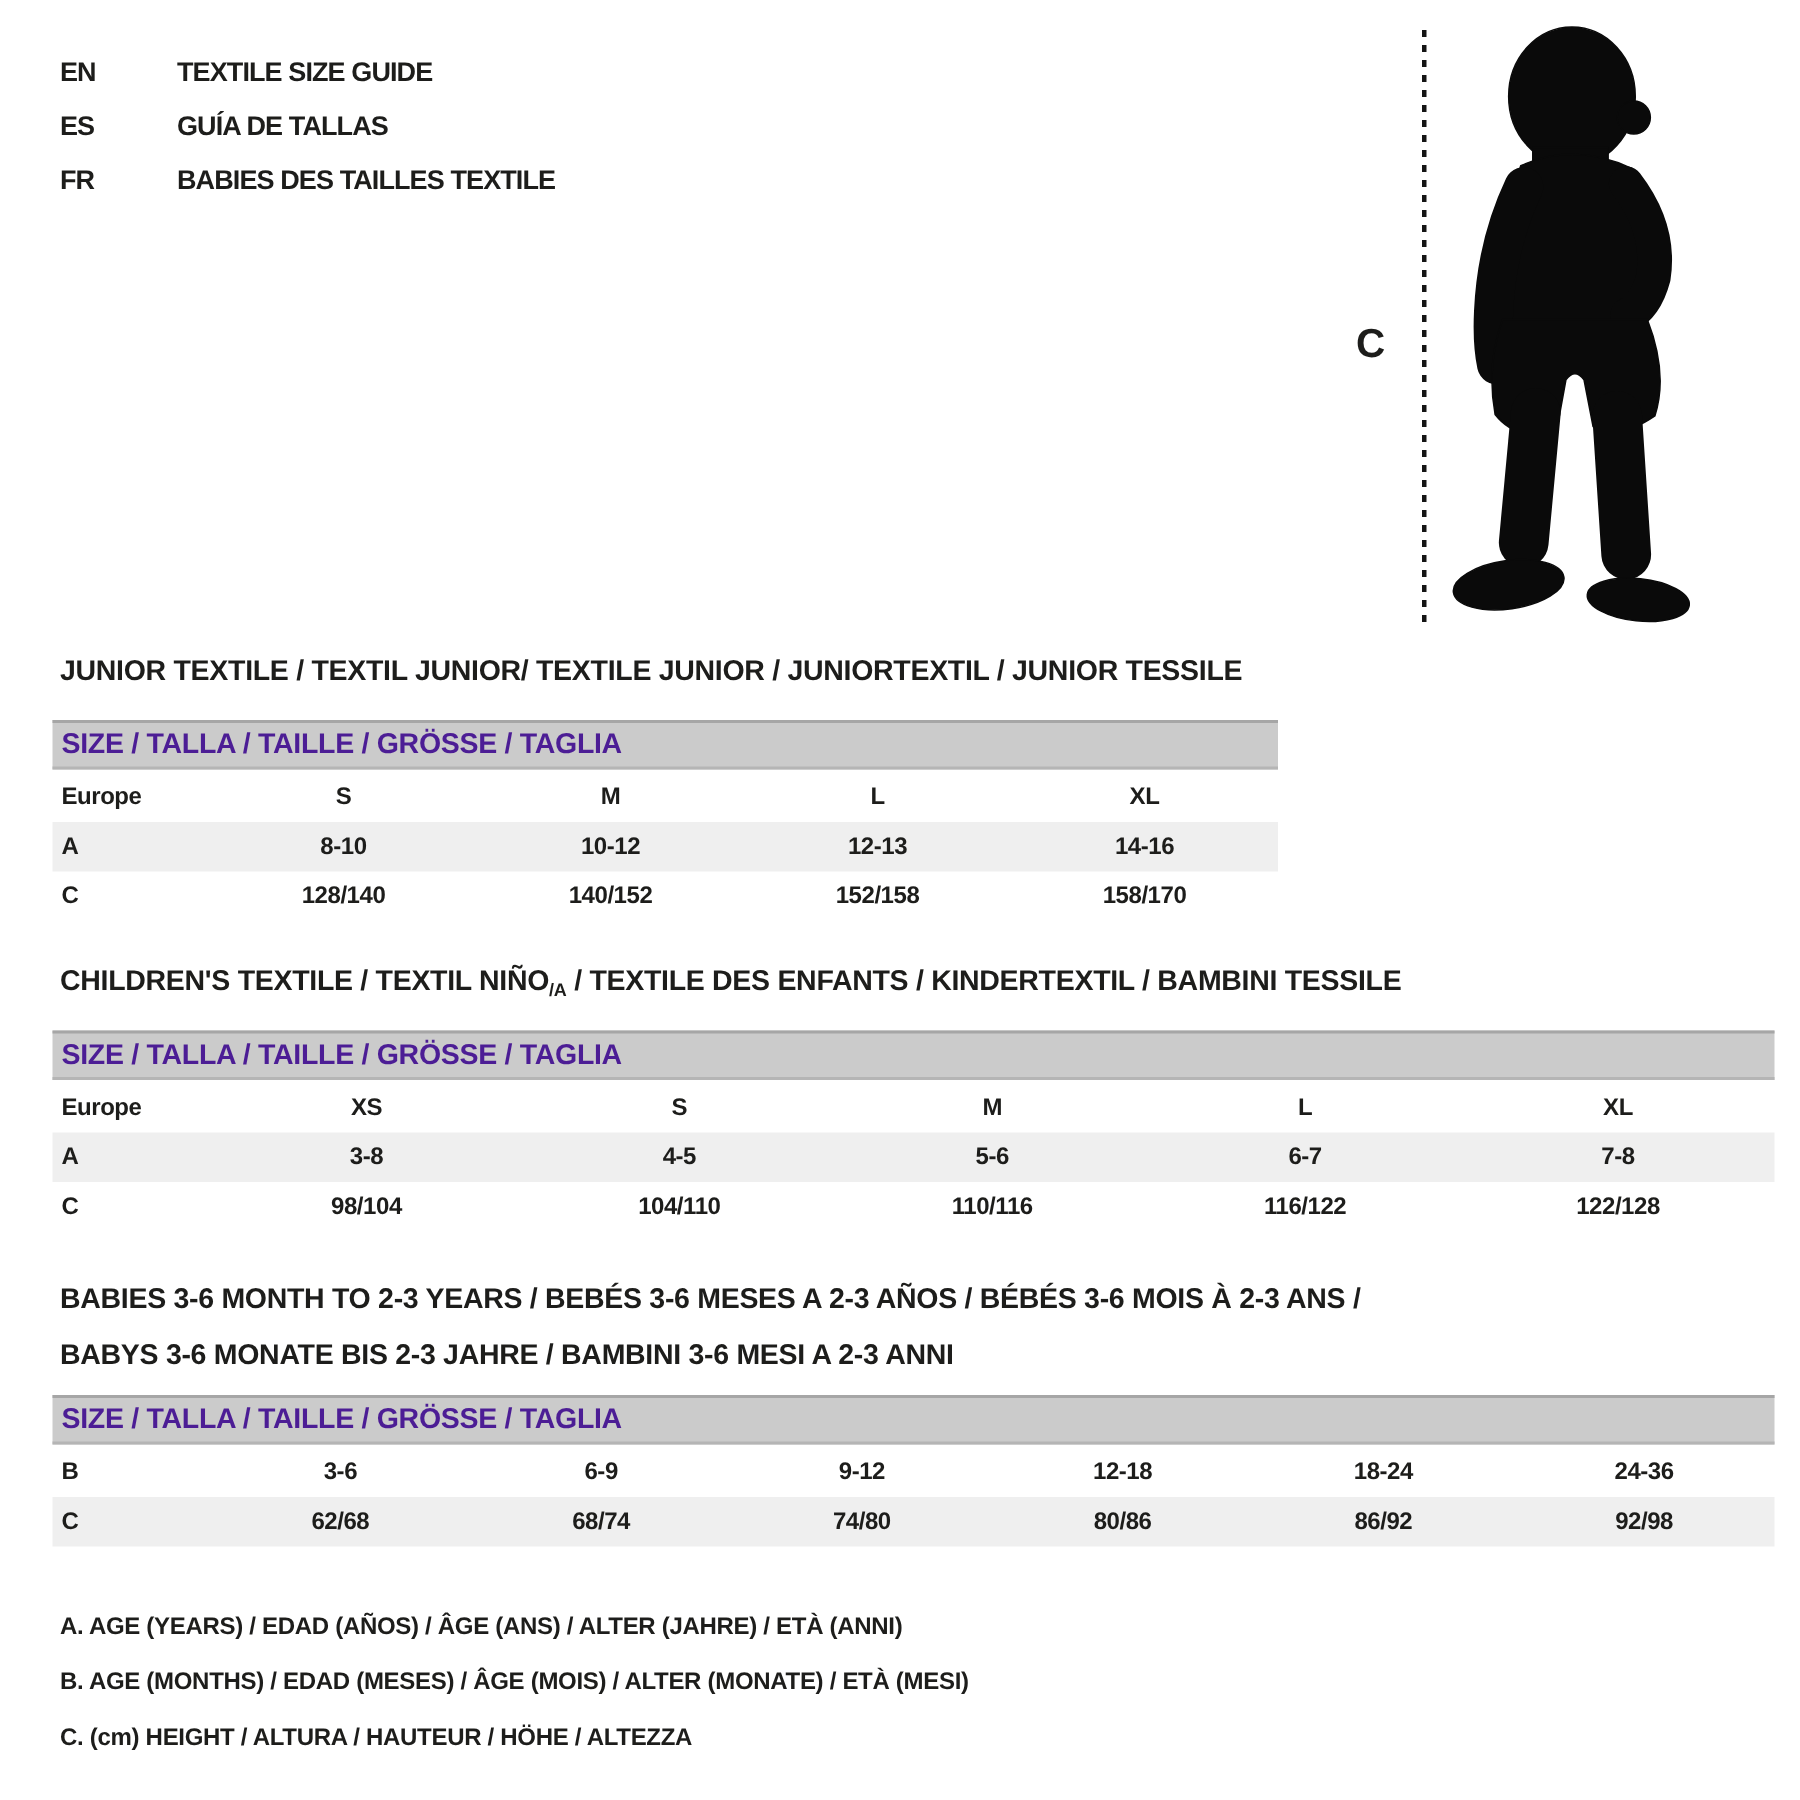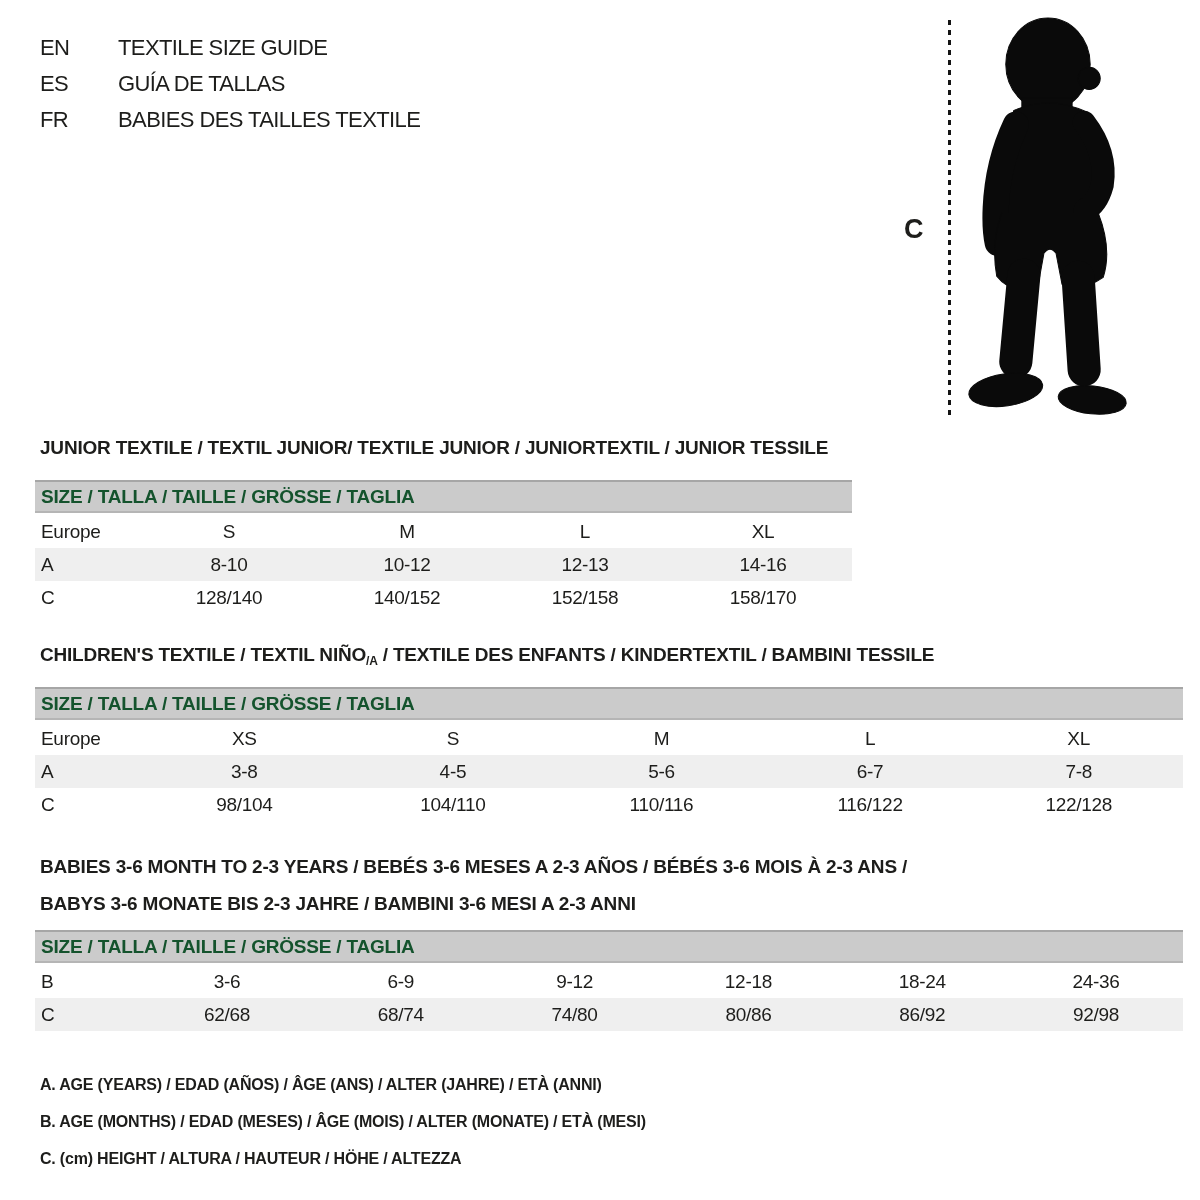--- a/index.html
+++ b/index.html
@@ -8,21 +8,21 @@
     background: #ffffff;
     font-family: "Liberation Sans", sans-serif;
     color: var(--text, #1d1d1b);
     overflow: hidden;
   }
   .page { position: relative; width: 1200px; height: 1200px; background: #fff; }
 
   
   .lang-table { position: absolute; top: 30px; left: 40px; }
   .lang-row { display: flex; height: 36px; align-items: center;
-              font-weight: normal; font-size: 22px; letter-spacing: -0.6px; }
+              font-weight: bold; font-size: 18px; letter-spacing: -0.6px; }
   .lang-code { width: 78px; }
 
   
   .dash-line { position: absolute; left: 948px; top: 20px; width: 3px; height: 396px;
                background: repeating-linear-gradient(to bottom, #141414 0 5px, transparent 5px 10px); }
   .measure-label { position: absolute; left: 904px; top: 214px;
                    font-size: 27px; font-weight: bold; }
   .baby { position: absolute; left: 958px; top: 12px; width: 190px; height: 412px; }
 
   
@@ -35,22 +35,22 @@
 
   
   .size-table { position: absolute; left: 35px; }
   .t1 { top: 480px; width: 817px; }
   .t2 { top: 687px; width: 1148px; }
   .t3 { top: 930px; width: 1148px; }
   .thead { height: 29px; line-height: 29px; background: var(--header-bg, #cbcbcb);
            border-top: 2px solid var(--header-border, #a6a6a6);
            border-bottom: 2px solid #b5b5b5;
            margin-bottom: 2px; padding-left: 6px;
-           font-size: 19px; font-weight: bold; color: #14532d; letter-spacing: -0.2px; }
-  .trow { display: flex; height: 33px; align-items: center; font-size: 19px; letter-spacing: -0.3px; }
+           font-size: 19px; font-weight: bold; color: #4c1d95; letter-spacing: -0.2px; }
+  .trow { display: flex; height: 33px; align-items: center; font-size: 16px; letter-spacing: -0.3px; font-weight: bold; }
   .trow.shaded { background: var(--row-shaded, #efefef); }
   .tlabel { width: 99px; padding-left: 6px; }
   .tcell { flex: 1; text-align: center; }
 
   
   .legend { position: absolute; top: 1066px; left: 40px; }
   .legend-line { height: 37px; line-height: 37px; font-size: 16px; font-weight: bold;
                  letter-spacing: -0.2px; white-space: nowrap; }
 </style>
 </head>

